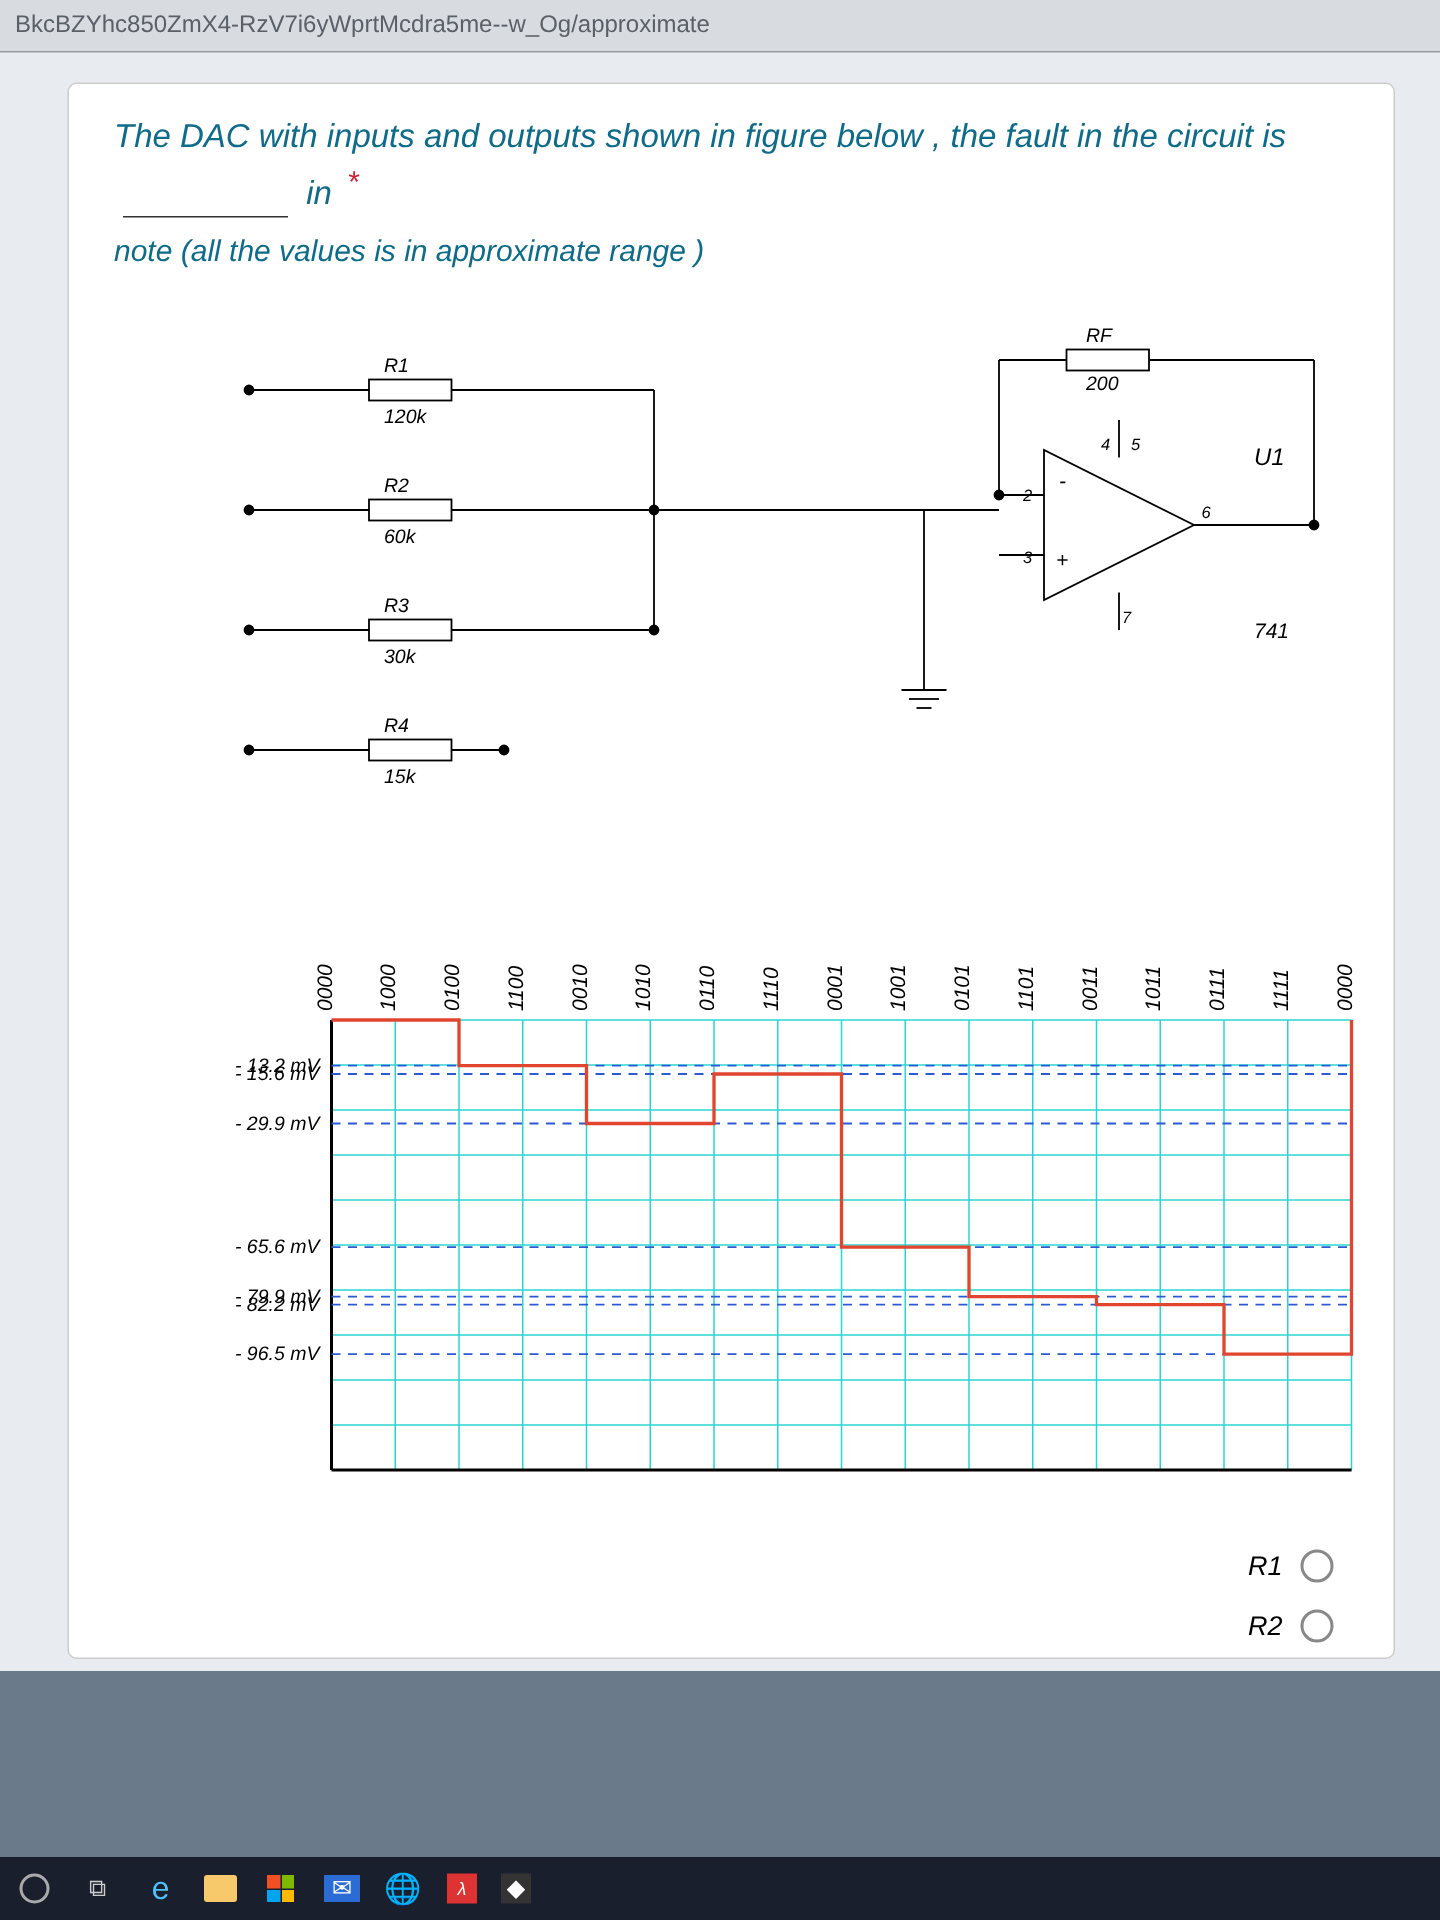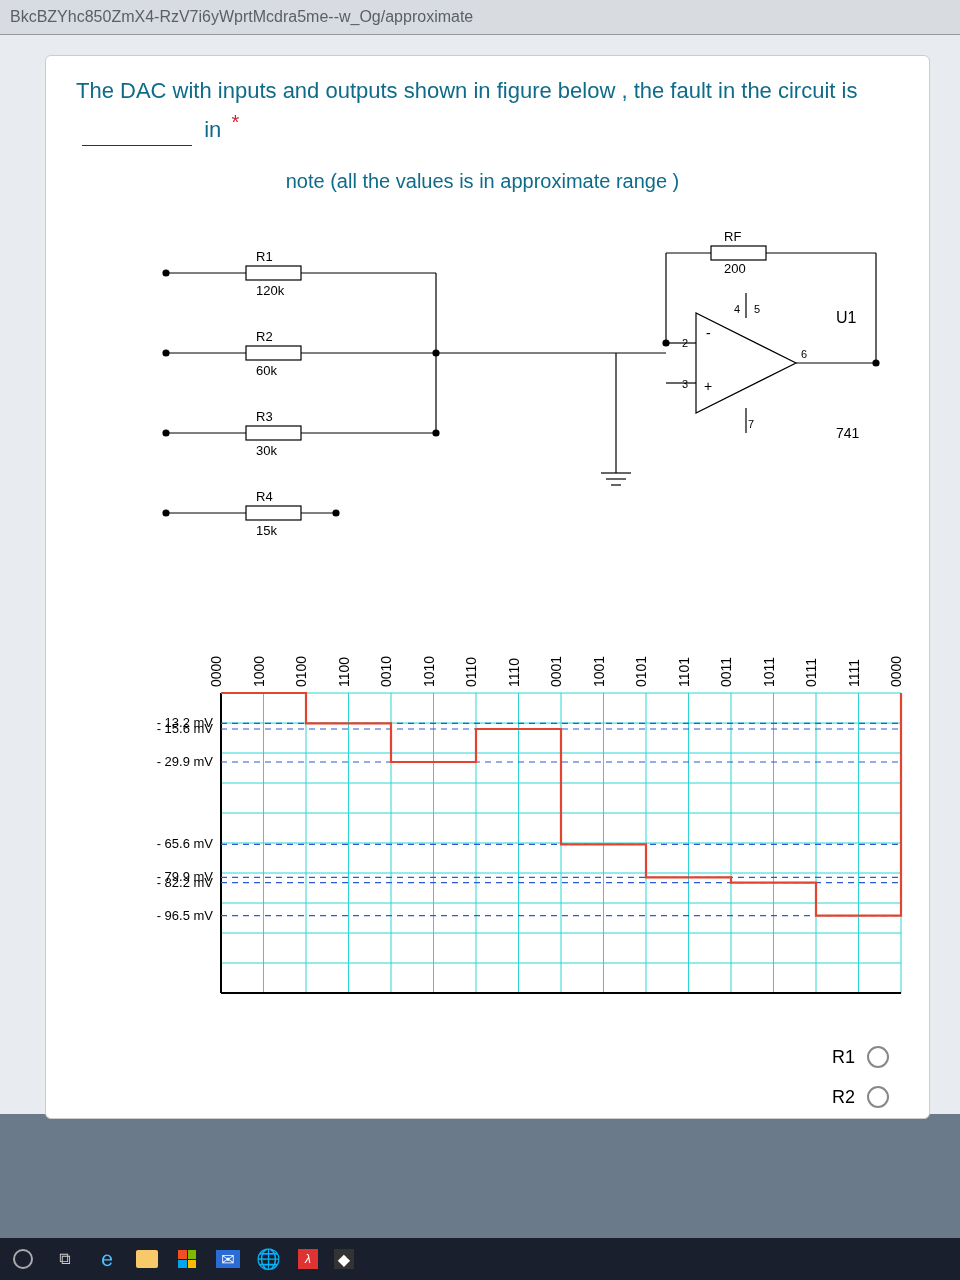--- a/index.html
+++ b/index.html
@@ -15,20 +15,21 @@
       background: #d8dce1;
       padding: 8px 10px;
       font-size: 16px;
       color: #5a6068;
       border-bottom: 1px solid #999;
     }
     .main-area {
       background: #e8ebef;
       padding: 20px 30px 20px 45px;
       height: 1079px;
+      font-style: italic;
     }
     .question-card {
       background: #fff;
       border: 1px solid #ccc;
       border-radius: 6px;
       padding: 18px 30px 25px 30px;
       position: relative;
     }
     .q-text {
       color: #0f6b8a;
@@ -44,22 +45,22 @@
     }
     .q-asterisk {
       color: #c23;
       font-size: 20px;
       vertical-align: super;
       margin-left: 4px;
     }
     .q-note {
       color: #0f6b8a;
       font-size: 20px;
-      text-align: center;
-      margin-top: 24px;
+      text-align: left;
+      margin-top: 12px;
       padding-right: 10px;
     }
     .diagram-area {
       margin-top: 30px;
       position: relative;
       height: 870px;
       padding-left: 60px;
     }
     svg.circuit {
       display: block;

